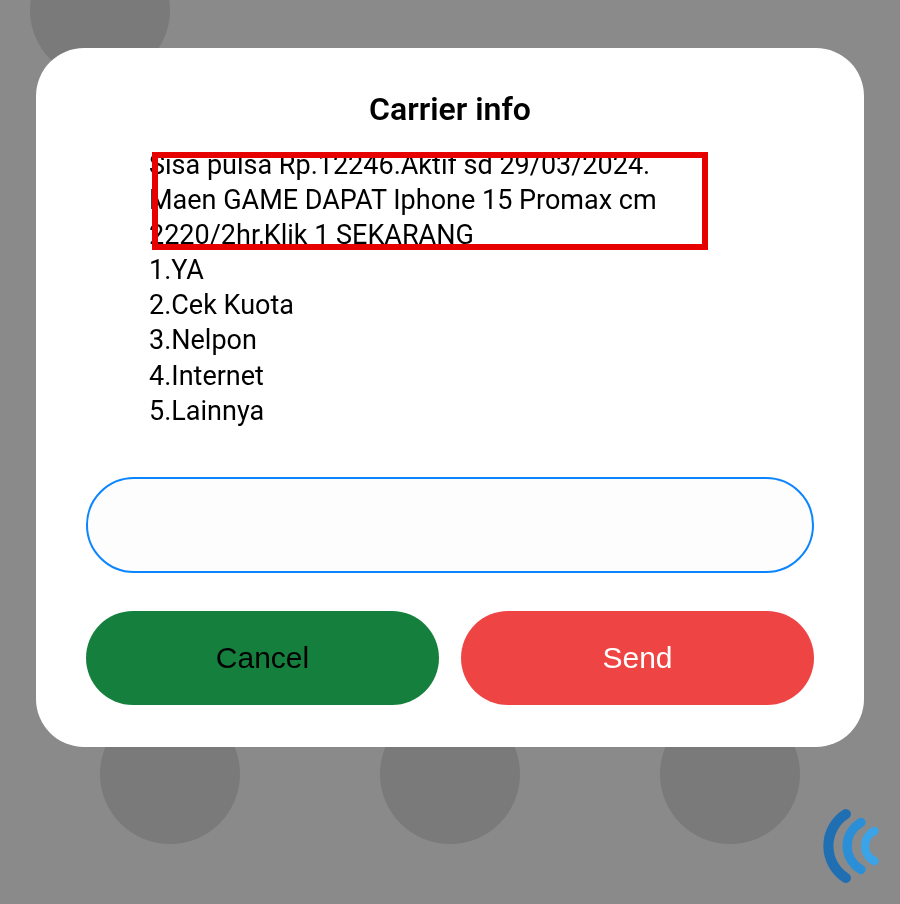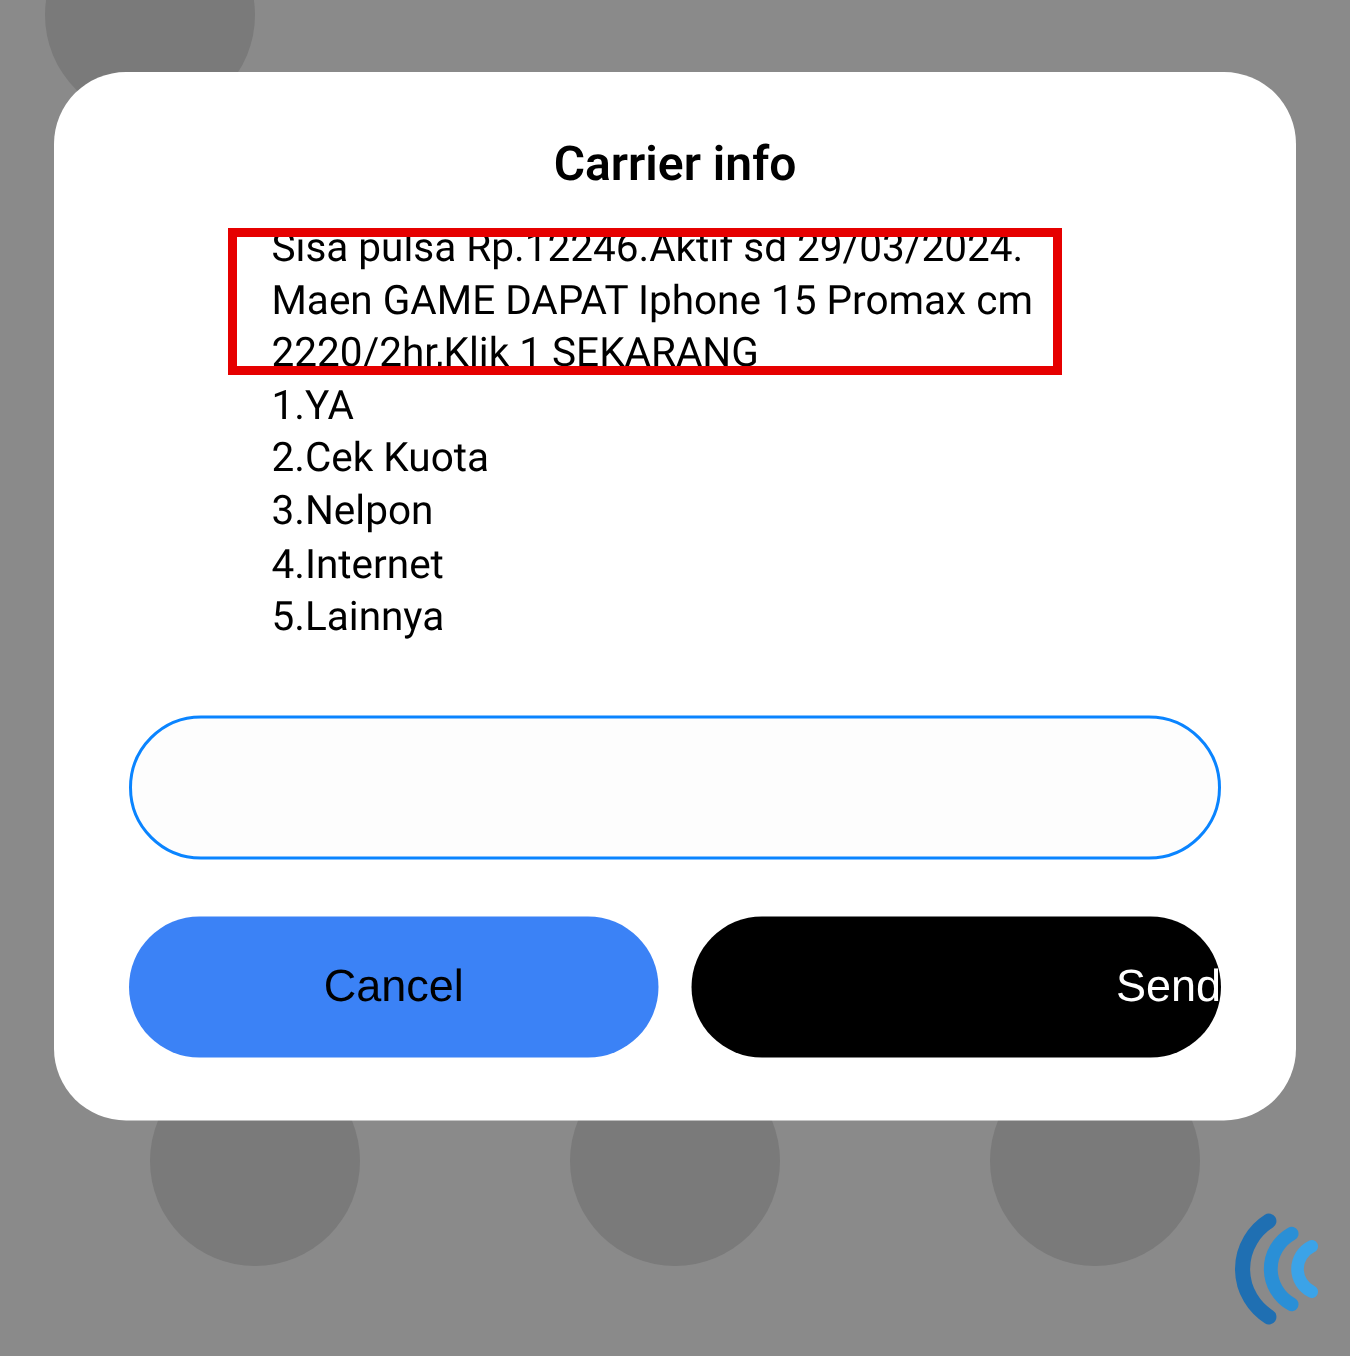--- a/index.html
+++ b/index.html
@@ -60,21 +60,21 @@
       font-size: 32px;
       font-weight: 600;
       color: #000;
       margin-bottom: 20px;
     }
     .message-body {
       font-size: 27px;
       line-height: 1.3;
       color: #000;
       font-weight: 400;
-      margin-left: 95px;
+      margin-left: 63px;
       margin-right: 40px;
       margin-bottom: 48px;
     }
     .highlight-box {
       position: absolute;
       border: 6px solid #e60000;
       top: 104px;
       left: 116px;
       width: 556px;
       height: 98px;
@@ -98,28 +98,27 @@
     .btn {
       flex: 1;
       height: 94px;
       border-radius: 48px;
       border: none;
       font-size: 30px;
       font-weight: 400;
       cursor: pointer;
     }
     .btn-cancel {
-      background: #3b82f6;
+      background: #15803d;
       color: #000;
       text-align: center;
     }
     .btn-send {
-      background: #000000;
+      background: #ef4444;
       color: #fff;
-      text-align: right;
     }
     .logo {
       position: absolute;
       bottom: 16px;
       right: 2px;
       width: 84px;
       height: 84px;
     }
     .logo svg {
       width: 100%;

